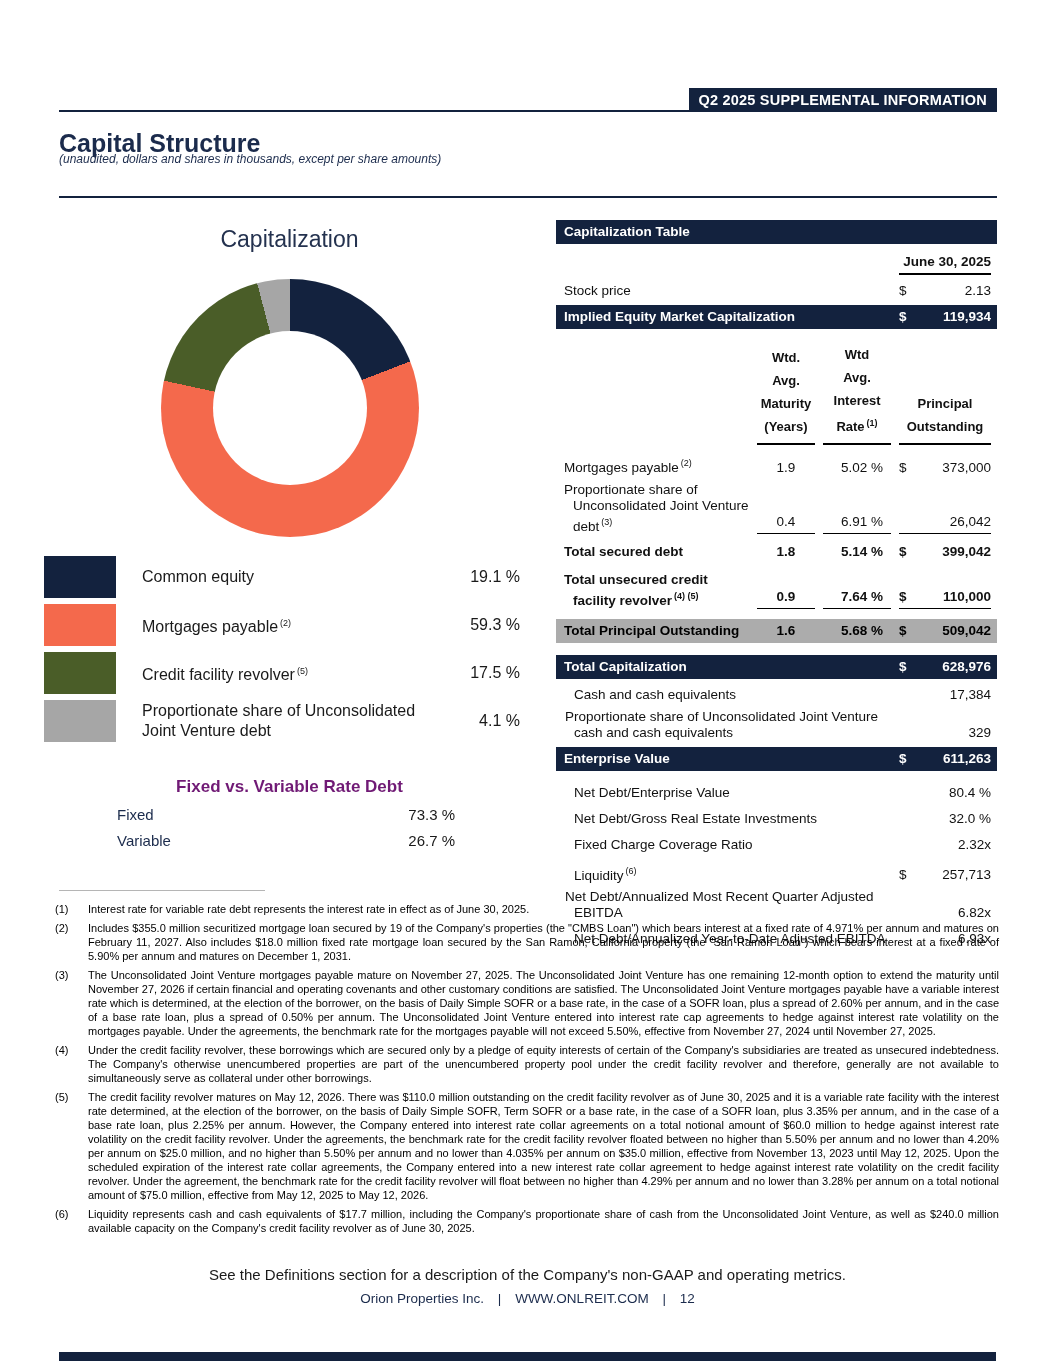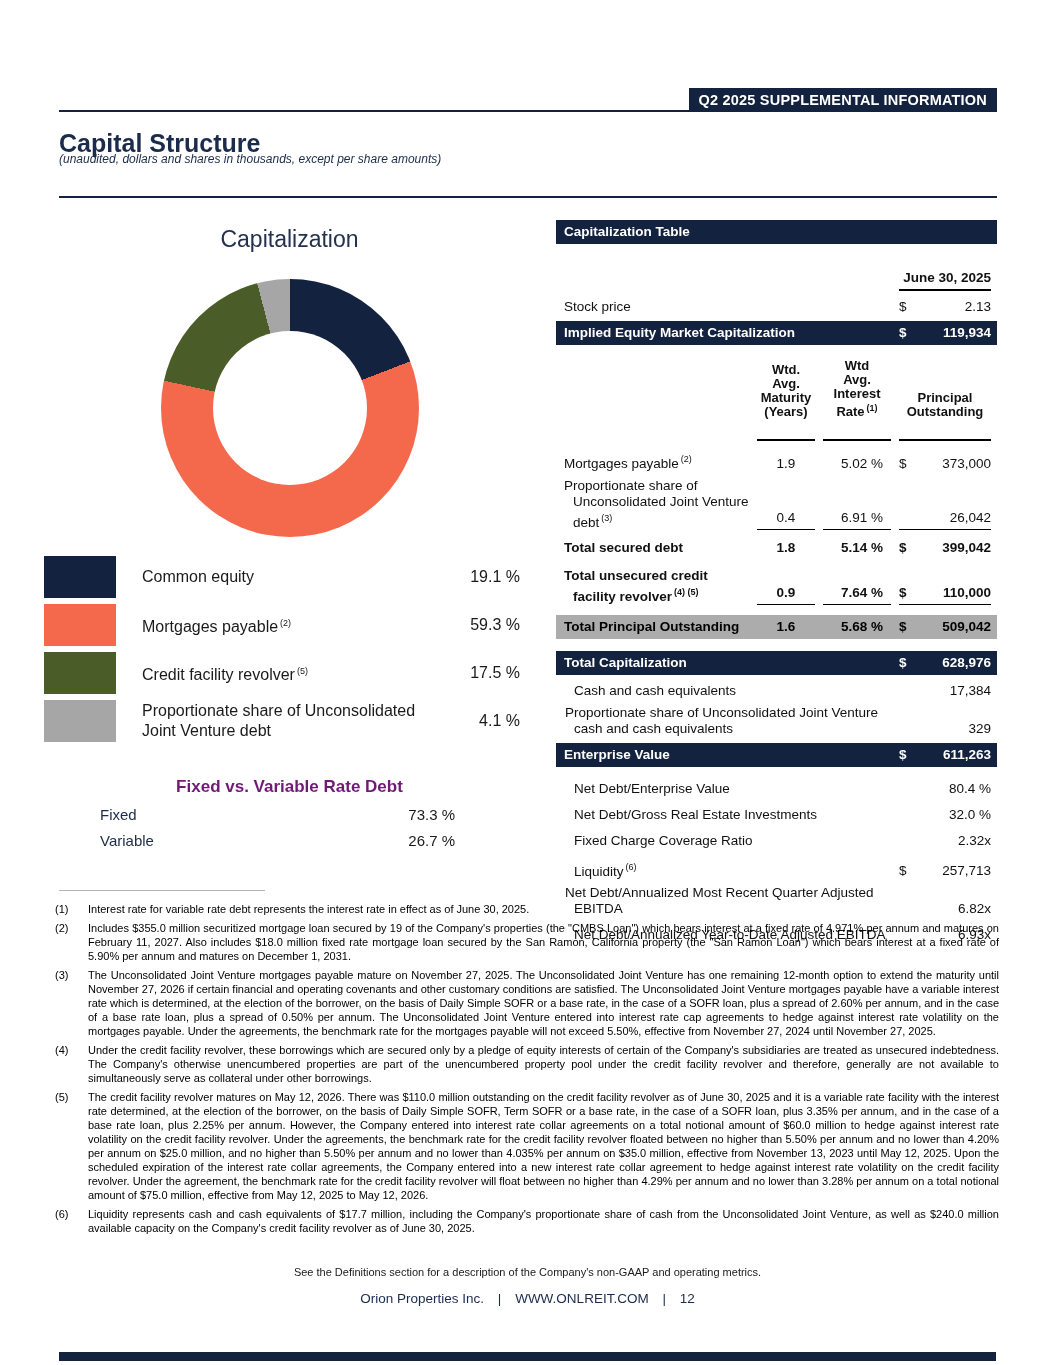--- a/index.html
+++ b/index.html
@@ -26,55 +26,55 @@
   .donut { width:258px; height:258px; border-radius:50%; margin:26px auto 0; position:relative; }
   .donut-hole { position:absolute; left:52px; top:52px; width:154px; height:154px; border-radius:50%; background:#fff; }
   .legend { margin:16px 0 0 -15px; width:476px; }
   .legend-row { display:flex; align-items:center; min-height:48px; }
   .swatch { width:72px; height:42px; flex:0 0 72px; }
   .legend-label { flex:1; padding-left:26px; font-size:16px; color:#1a1a1a; line-height:20px; }
   .legend-val { flex:0 0 78px; text-align:right; font-size:16px; color:#1a1a1a; }
   sup { font-size:9px; vertical-align:super; margin-left:2px; }
   .fvv-title { margin-top:32px; text-align:center; font-size:17px; font-weight:bold; color:#701a75; }
   .fvv-row { display:flex; padding:0 65px 0 41px; margin-top:9px; font-size:15px; }
-  .fvv-label { flex:1; color:#1B2B4C; }
+  .fvv-label { flex:1; color:#1B2B4C;margin-left:17px; }
   .fvv-val { color:#1a1a1a; }
 
   
   .right-col { position:absolute; left:556px; top:220px; width:441px; font-size:13.5px; }
   .band { display:flex; align-items:center; padding:4px 6px 5px 8px; color:#fff; font-weight:bold; background:#13223E; }
   .band.gray { background:#ACACAC; color:#000; }
   .trow { display:flex; align-items:flex-end; padding:0 6px 0 8px; margin-top:8px; line-height:16px; }
   .tlabel { flex:1; }
   .tm { flex:0 0 58px; text-align:center; margin-left:8px; }
   .trt { flex:0 0 68px; text-align:right; margin-left:8px; padding-right:8px; }
   .tmoney { flex:0 0 92px; display:flex; margin-left:8px; }
   .tmoney .d { text-align:left; }
   .tmoney .v { flex:1; text-align:right; }
   .band .tmoney { margin-left:8px; }
   .datebox { border-bottom:2px solid #000; font-weight:bold; padding-bottom:3px; }
   .datebox .v { text-align:right; }
   .thead { margin-top:14px; }
-  .th { font-weight:bold; text-align:center; white-space:pre-line; line-height:14px;
-        border-bottom:2px solid #000; padding-bottom:20px; font-size:13px; }
+  .th { font-weight:bold; text-align:center; white-space:pre-line; line-height:23px;
+        border-bottom:2px solid #000; padding-bottom:5px; font-size:13px; }
   .u { border-bottom:1.5px solid #000; padding-bottom:3px; }
   .hang { padding-left:9px; text-indent:-9px; }
   .ind1 { padding-left:10px; }
   .bold { font-weight:bold; }
   .mt6 { margin-top:6px; } .mt10 { margin-top:10px; } .mt12 { margin-top:12px; } .mt14 { margin-top:14px; }
 
   
   .fn-sep { position:absolute; left:59px; top:890px; width:206px; height:1px; background:#B5B5B5; }
   .footnotes { position:absolute; left:55px; top:902px; width:944px; font-size:11px; line-height:14px; color:#000; }
   .fn { display:flex; margin-bottom:5px; }
   .fn-num { flex:0 0 33px; }
   .fn-text { flex:1; text-align:justify; }
 
   
-  .def-note { position:absolute; top:1266px; left:0; right:0; text-align:center; font-size:11px; color:#1a1a1a; }
+  .def-note { position:absolute; top:1266px; left:0; right:0; text-align:center; font-size:15px; color:#1a1a1a; }
   .footer-line { position:absolute; top:1291px; left:0; right:0; text-align:center; font-size:13.5px; color:#1B2B4C; }
   .footer-line .sep { margin:0 10px; }
   .bottom-bar { position:absolute; left:59px; right:59px; top:1352px; height:9px; background:#13223E; }
 </style>
 </head>
 <body>
 
 <div class="banner">Q2 2025 SUPPLEMENTAL INFORMATION</div>
 <div class="rule-top"></div>
 <div class="page-title">Capital Structure</div>
@@ -120,21 +120,21 @@
     <div class="fvv-label">Variable</div>
     <div class="fvv-val">26.7 %</div>
   </div>
 </div>
 
 <div class="right-col">
   <div class="band">
     <div class="tlabel">Capitalization Table</div>
   </div>
 
-  <div class="trow" style="margin-top:26px;">
+  <div class="trow" style="margin-top:10px;">
     <div class="tlabel"></div>
     <div class="tmoney datebox">
         <span class="v">June 30, 2025</span>
       </div>
   </div>
 
   <div class="trow">
     <div class="tlabel">Stock price</div>
     <div class="tmoney">
         <span class="d">$</span>

